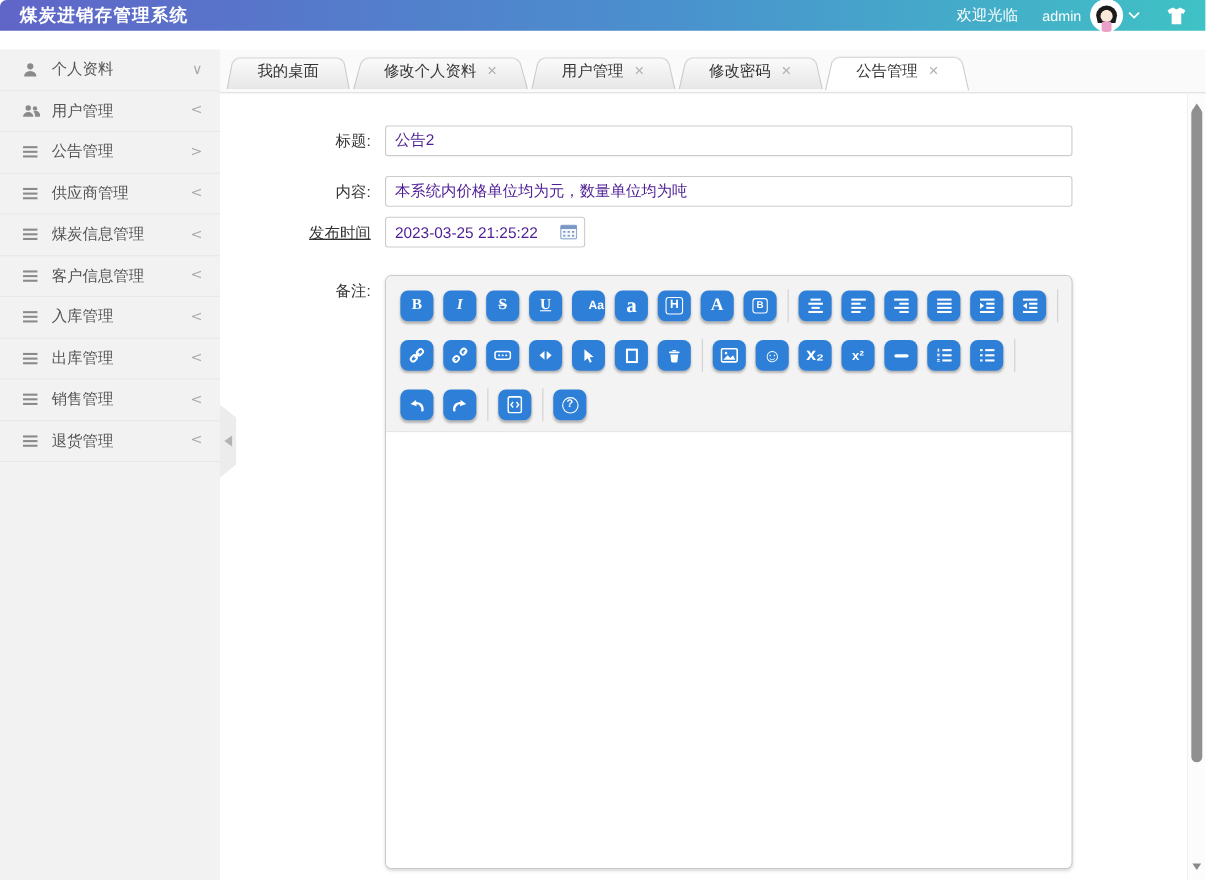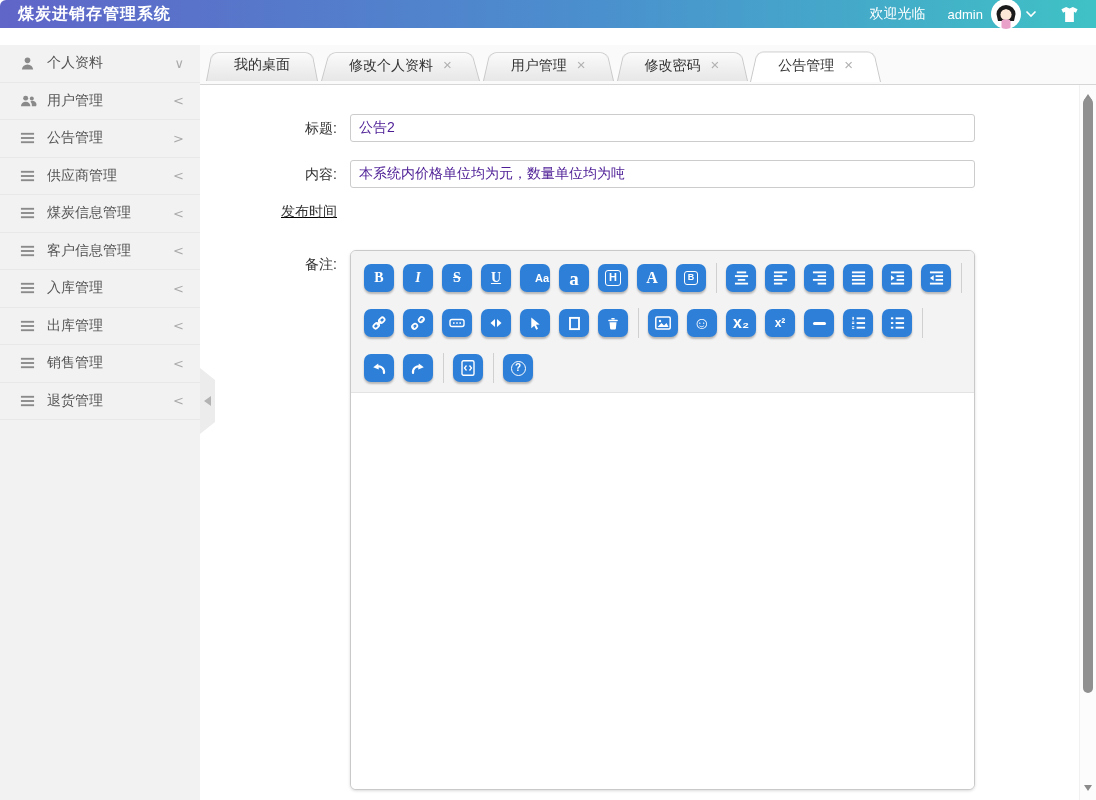--- a/index.html
+++ b/index.html
@@ -259,20 +259,37 @@
       <input class="tinput" type="text" value="公告2" style="">
     </div>
 
     <div class="frow" style="top:75px;">
       <div class="flabel">内容:</div>
       <input class="tinput" type="text" value="本系统内价格单位均为元，数量单位均为吨" style="">
     </div>
 
     <div class="frow" style="top:112px;text-decoration:underline;">
       <div class="flabel">发布时间</div>
+      <span class="date-wrap">
+        <input class="tinput" type="text" value="2023-03-25 21:25:22" style="">
+        <span class="cal-icon">
+          <svg width="16" height="15" viewBox="0 0 16 15">
+            <rect x="0.8" y="1.8" width="14.4" height="12.4" rx="1.5" fill="#f4f8fd" stroke="#8aa6cd"></rect>
+            <rect x="0.8" y="1.8" width="14.4" height="3.4" fill="#7b97c6"></rect>
+            <g fill="#7b97c6">
+              <rect x="3" y="7" width="2" height="1.6"></rect>
+                <rect x="7" y="7" width="2" height="1.6"></rect>
+                <rect x="11" y="7" width="2" height="1.6"></rect>
+              <rect x="3" y="10.5" width="2" height="1.6"></rect>
+                <rect x="7" y="10.5" width="2" height="1.6"></rect>
+                <rect x="11" y="10.5" width="2" height="1.6"></rect>
+            </g>
+          </svg>
+        </span>
+      </span>
     </div>
 
     <div class="frow" style="top:165px;">
       <div class="flabel">备注:</div>
       <div class="editor">
         <div class="toolbar" id="editor-toolbar">
             <div class="trow">
               <span class="tbtn">
                 <span style="display: flex; align-items: center; justify-content: center;">
                   <span class="tg serif">B</span>

